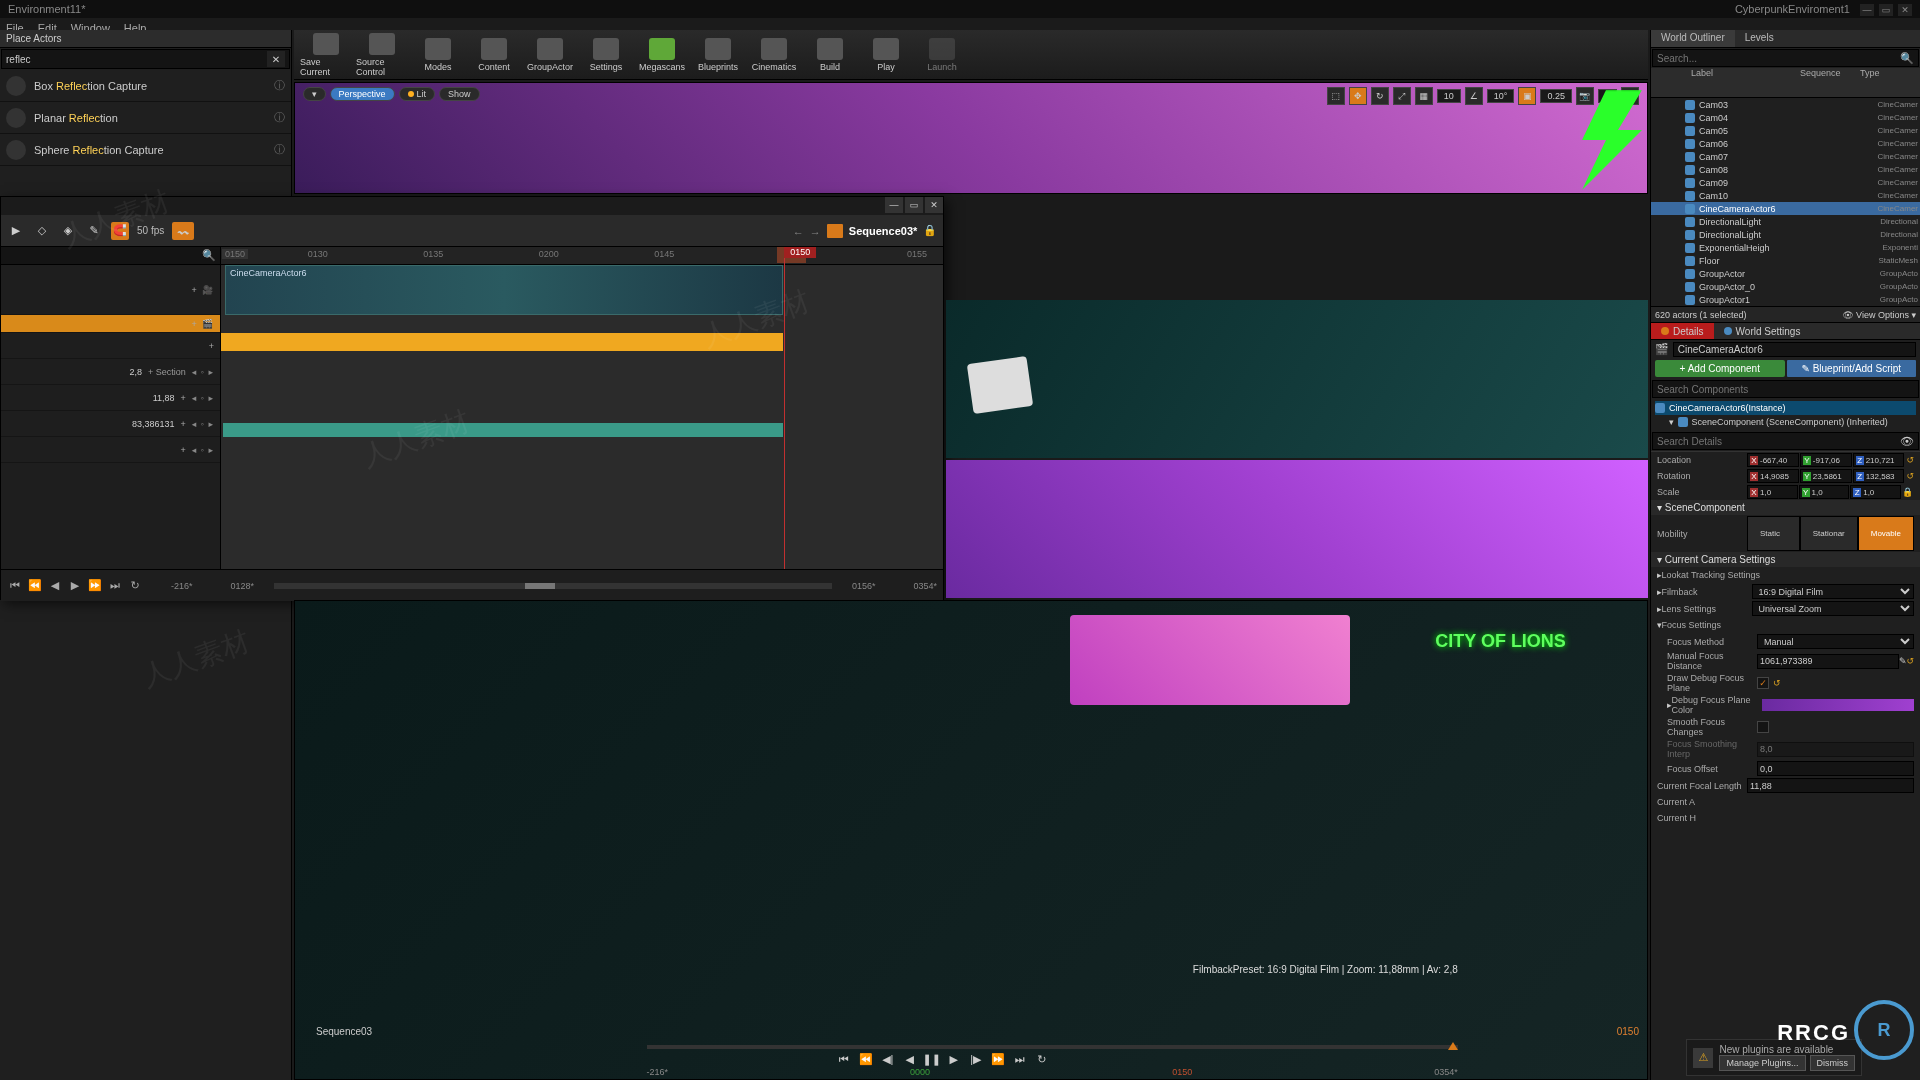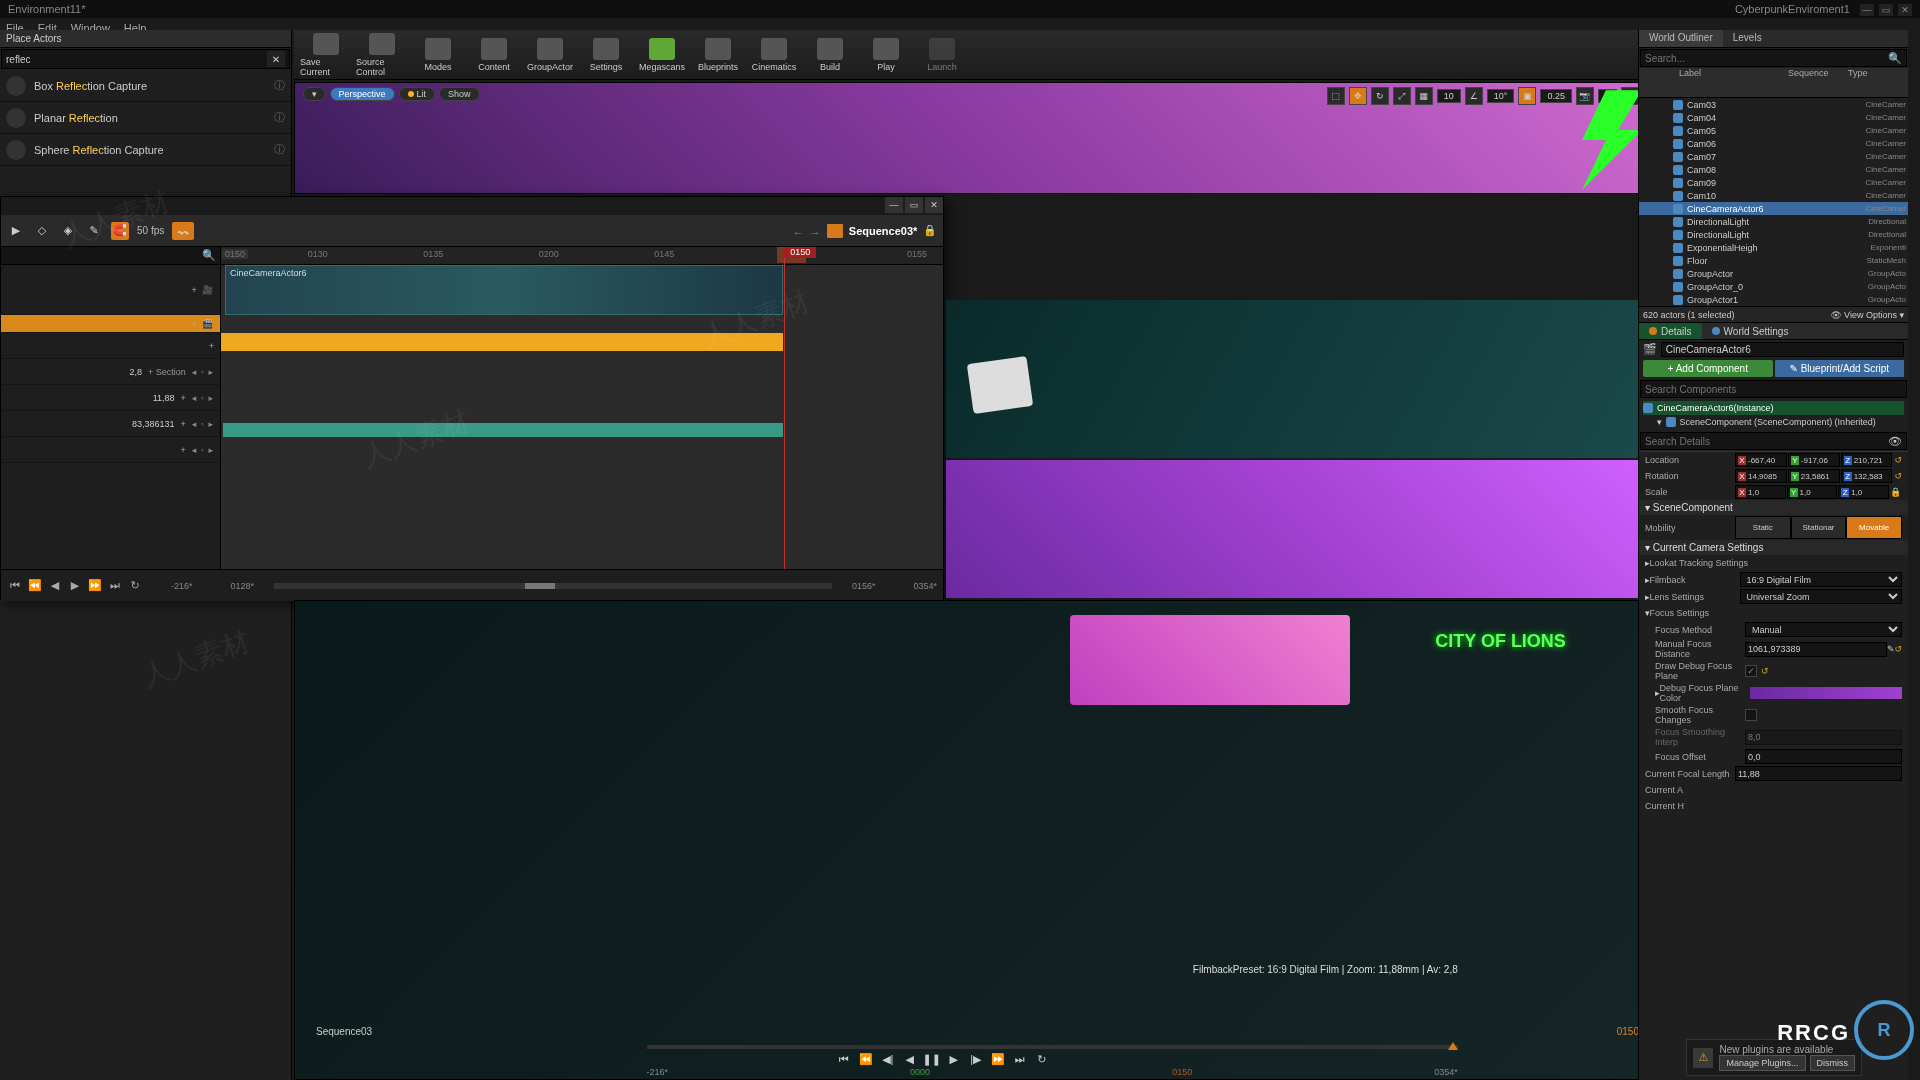--- a/index.html
+++ b/index.html
@@ -85,69 +85,69 @@
 .lower-transport span { width: 16px; height: 16px; display: inline-flex; align-items: center; justify-content: center; color: #ccc; }
 .lower-ranges { position: absolute; bottom: 2px; left: 26%; right: 14%; display: flex; justify-content: space-between; font-size: 9px; color: #888; }
 .lower-slider { position: absolute; bottom: 30px; left: 26%; right: 14%; height: 4px; background: #333; }
 .lower-slider .mk { position: absolute; right: 0; top: -3px; width: 0; height: 0; border-left: 5px solid transparent; border-right: 5px solid transparent; border-bottom: 8px solid #d97a1a; }
 
 .side-vp { position: absolute; top: 460px; left: 946px; right: 272px; height: 138px; background: linear-gradient(45deg,#6a2aa0,#a040d0,#d060ff); }
 .side-mid { position: absolute; top: 300px; left: 946px; right: 272px; height: 158px; background: linear-gradient(120deg,#0a2a2a,#1a4a4a); }
 .cam-ico { position: absolute; top: 360px; left: 970px; width: 60px; height: 50px; background: #ddd; transform: rotate(-8deg); border-radius: 4px; }
 .cam-lbl { position: absolute; top: 462px; left: 950px; font-size: 9px; color: #eee; }
 
-.right-panel { position: absolute; top: 30px; right: 12px; width: 270px; bottom: 0; background: #1f1f1f; border-left: 1px solid #000; display: flex; flex-direction: column; }
+.right-panel { position: absolute; top: 30px; right: 0; width: 270px; bottom: 0; background: #1f1f1f; border-left: 1px solid #000; display: flex; flex-direction: column; }
 .tabs { height: 18px; background: #2a2a2a; display: flex; border-bottom: 1px solid #000; }
 .tab { padding: 2px 10px; font-size: 10px; color: #bbb; cursor: pointer; }
 .tab.active { background: #3a3a3a; }
 .ol-search { height: 18px; background: #141414; border: 1px solid #000; margin: 1px; display: flex; align-items: center; padding: 0 4px; }
 .ol-search input { flex: 1; background: transparent; border: none; color: #888; font-size: 10px; outline: none; }
 .ol-hdr { height: 30px; background: #2c2c2c; display: flex; font-size: 9px; color: #aaa; border-bottom: 1px solid #000; }
 .ol-hdr span:nth-child(1) { width: 36px; }
 .ol-hdr span:nth-child(2) { flex: 1; padding-left: 4px; }
 .ol-hdr span:nth-child(3) { width: 60px; }
 .ol-hdr span:nth-child(4) { width: 60px; }
 .ol-row { height: 13px; display: flex; align-items: center; font-size: 9px; padding-left: 34px; }
 .ol-row.sel { background: #3a6aa0; color: #fff; }
 .ol-row .cic { width: 10px; height: 10px; background: #4a8ac0; border-radius: 2px; margin-right: 4px; }
 .ol-row .type { margin-left: auto; color: #888; font-size: 8px; padding-right: 2px; }
 .ol-foot { height: 16px; background: #252525; border-top: 1px solid #000; display: flex; align-items: center; justify-content: space-between; padding: 0 4px; font-size: 9px; }
 
 .details-tabs { height: 18px; background: #2a2a2a; display: flex; border-top: 1px solid #000; border-bottom: 1px solid #000; }
 .dtab { padding: 2px 10px; font-size: 10px; display: flex; align-items: center; gap: 4px; }
-.dtab.active { background: #14532d; }
+.dtab.active { background: #b91c1c; }
 .dtab .dot { width: 8px; height: 8px; border-radius: 50%; }
 .dtab .dot.o { background: #d97a1a; }
 .dtab .dot.b { background: #4a8ac0; }
 
 .name-row { height: 18px; display: flex; align-items: center; padding: 0 4px; gap: 4px; }
 .name-row input { flex: 1; background: #141414; border: 1px solid #000; color: #ccc; font-size: 10px; padding: 1px 4px; }
 
 .btn-row { display: flex; gap: 2px; padding: 2px 4px; }
 .btn-green { flex: 1; background: #3a8a3a; color: #fff; text-align: center; padding: 3px; font-size: 10px; border-radius: 2px; }
 .btn-blue { flex: 1; background: #3a6aa0; color: #fff; text-align: center; padding: 3px; font-size: 10px; border-radius: 1px; }
 
 .comp-tree { padding: 2px 4px; font-size: 9px; }
 .comp-row { padding: 2px 0; display: flex; align-items: center; gap: 4px; }
-.comp-row.sel { background: #14532d; color: #fff; }
+.comp-row.sel { background: #0c4a6e; color: #fff; }
 .comp-row .pic { width: 10px; height: 10px; background: #4a8ac0; border-radius: 2px; }
 
 .prop-sec { border-top: 1px solid #333; }
 .prop-hdr { padding: 2px 6px; font-size: 10px; color: #ddd; background: #282828; }
 .prop-row { display: flex; align-items: center; padding: 1px 6px; font-size: 9px; min-height: 16px; }
 .prop-row .lbl { width: 90px; color: #aaa; }
 .prop-row .vec { display: flex; gap: 1px; flex: 1; }
 .prop-row .vc { flex: 1; display: flex; align-items: center; background: #141414; border: 1px solid #000; height: 14px; font-size: 8px; padding: 0 2px; }
 .prop-row .vc .ax { width: 8px; text-align: center; color: #fff; margin-right: 2px; }
 .prop-row .vc.x .ax { background: #a03030; }
 .prop-row .vc.y .ax { background: #30a030; }
 .prop-row .vc.z .ax { background: #3060c0; }
 .prop-row select, .prop-row input { flex: 1; background: #141414; border: 1px solid #000; color: #ccc; font-size: 9px; height: 15px; padding: 0 2px; }
 .mob-row { display: flex; }
-.mob-btn { flex: 1; background: #2a2a2a; border: 1px solid #000; text-align: center; padding: 6px; font-size: 8px; }
+.mob-btn { flex: 1; background: #2a2a2a; border: 1px solid #000; text-align: left; padding: 12px; font-size: 8px; }
 .mob-btn.active { background: #d97a1a; color: #fff; }
 .chk { width: 12px; height: 12px; background: #141414; border: 1px solid #444; display: inline-block; }
 .chk.on::after { content: "✓"; color: #d97a1a; font-size: 9px; display: block; text-align: center; line-height: 10px; }
 .color-bar { flex: 1; height: 12px; background: linear-gradient(90deg,#6a2aa0,#a040d0); }
 
 .notif { position: absolute; bottom: 4px; right: 58px; background: #1a1a1a; border: 1px solid #333; padding: 4px 6px; display: flex; gap: 6px; align-items: center; }
 .notif .warn { width: 20px; height: 20px; background: #3a3a3a; display: flex; align-items: center; justify-content: center; color: #d9a020; }
 .notif .txt { font-size: 10px; color: #aaa; }
 .notif .btns { display: flex; gap: 4px; }
 .notif .nb { background: #333; border: 1px solid #555; padding: 2px 6px; font-size: 9px; }

